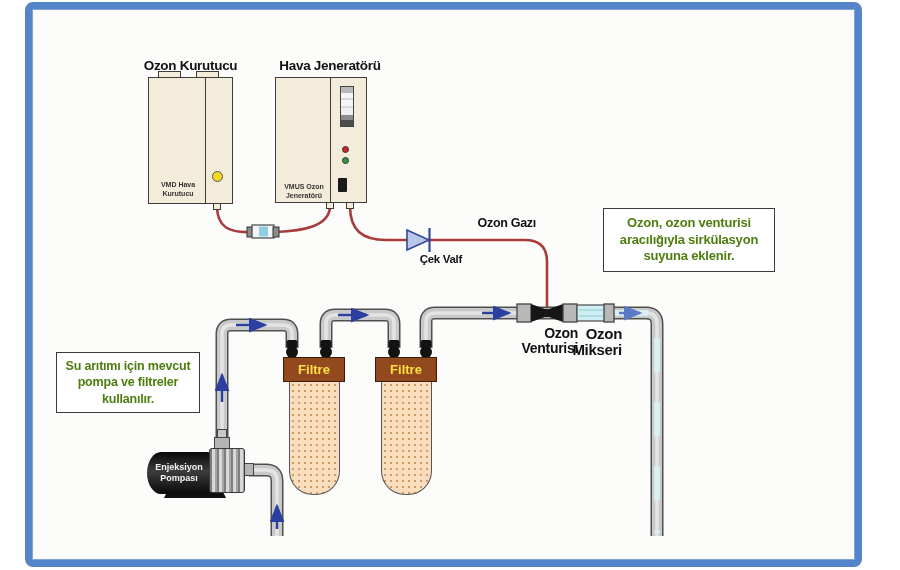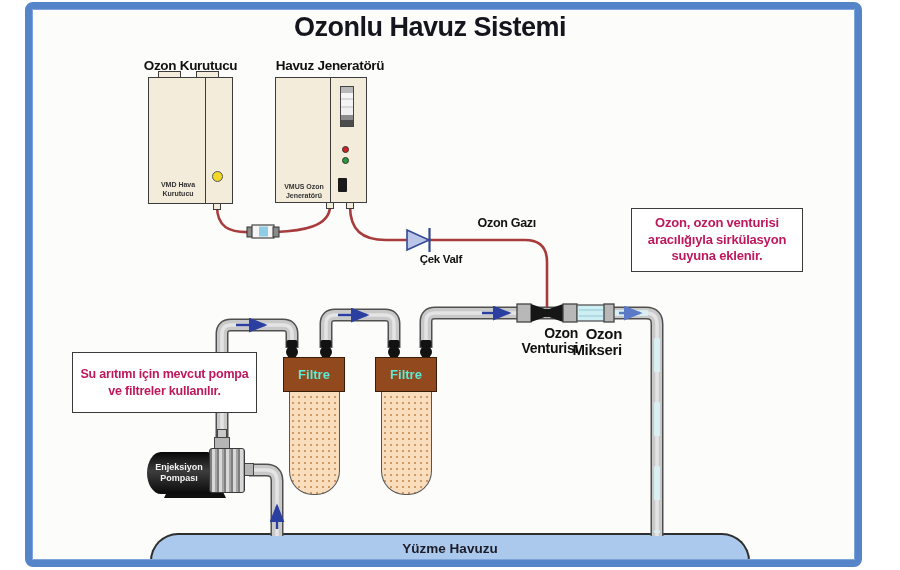--- a/index.html
+++ b/index.html
@@ -25,32 +25,32 @@
       background:#f0d825;border:1.4px solid #555;box-sizing:border-box;z-index:5;}
   #flow-meter{left:340px;top:86px;width:14px;height:41px;border:1.3px solid #444;box-sizing:border-box;z-index:5;
       background:linear-gradient(180deg,#b9b9b9 0 15%,#f5f5f5 15% 29%,#d9d9d9 29% 34%,#f5f5f5 34% 49%,#d9d9d9 49% 53%,#efefef 53% 72%,#8b8b8b 72% 84%,#4c4c4c 84% 100%);}
   .led{width:7px;height:7px;border-radius:50%;border:1px solid #333;box-sizing:border-box;z-index:5;}
   #led-red{left:342px;top:146px;background:#cc2525;}
   #led-green{left:342px;top:157px;background:#2a9a3d;}
   #gen-port{left:338px;top:178px;width:9px;height:14px;background:#1a1a1a;border-radius:1px;z-index:5;}
   
   .note{background:#ffffff;border:1.6px solid #3a3a3a;box-sizing:border-box;z-index:4;
         display:flex;align-items:center;justify-content:flex-start;text-align:center;
-        font-weight:600;color:#be185d;line-height:1.3;letter-spacing:-0.2px;margin-left:28px;}
+        font-weight:600;color:#4d7c0f;line-height:1.3;letter-spacing:-0.2px;}
   #note-right{left:603px;top:208px;width:172px;height:64px;font-size:13px;padding:2px 6px;}
-  #note-left{left:44px;top:352px;width:185px;height:61px;font-size:12.5px;padding:2px 6px;}
+  #note-left{left:56px;top:352px;width:144px;height:61px;font-size:12.5px;padding:2px 6px;}
   
   .sm-label{font-size:11.5px;font-weight:bold;color:#111;text-align:right;line-height:1.05;z-index:5;letter-spacing:-0.3px;}
   #lbl-ozongazi{left:444px;top:217px;width:92px;font-size:12.5px;}
   #lbl-cekvalf{left:378px;top:253px;width:84px;}
   #lbl-venturi{left:516px;top:326px;width:62px;font-size:14px;}
   #lbl-mikseri{left:564px;top:326px;width:58px;font-size:15px;}
   
-  .filter-cap{width:62px;height:35px;background:#92491e;border:1.6px solid #3a1d08;box-sizing:border-box;
-      display:flex;align-items:center;justify-content:center;font-size:13px;font-weight:bold;color:#5eead4;z-index:3;}
+  .filter-cap{width:62px;height:25px;background:#92491e;border:1.6px solid #3a1d08;box-sizing:border-box;
+      display:flex;align-items:center;justify-content:center;font-size:13px;font-weight:bold;color:#fde047;z-index:3;}
   .filter-body{width:51px;height:113px;background-color:#f9ddbd;border:1.6px solid #555;border-top:none;
       box-sizing:border-box;border-radius:0 0 24px 24px;z-index:2;
       background-image:radial-gradient(circle,#cf9a66 0.8px,transparent 1.1px);background-size:6px 6px;}
   
   #pump-body{left:147px;top:452px;width:64px;height:42px;z-index:3;
       background:linear-gradient(180deg,#070707,#3d3d3d 45%,#0a0a0a);
       border-radius:14px 4px 4px 14px / 50% 10% 10% 50%;
       display:flex;align-items:center;justify-content:center;text-align:center;
       color:#f4f4f4;font-size:9px;font-weight:bold;line-height:1.2;}
   #pump-base{left:164px;top:489px;width:62px;height:9px;background:#101010;z-index:2;
@@ -67,23 +67,20 @@
       font-size:13.5px;font-weight:bold;color:#1c1c28;}
   #diagram-svg{left:0;top:0;z-index:1;}
 </style>
 </head>
 <body>
 
 <div id="stage">
 
   <div class="abs" id="paper"></div>
 
-  <div class="abs" id="pool">
-    <span>Yüzme Havuzu</span>
-  </div>
 
   <svg class="abs" id="diagram-svg" width="900" height="570" viewBox="0 0 900 570">
     <defs>
       <marker id="arr" markerWidth="9" markerHeight="8" refX="6.5" refY="3" orient="auto">
         <path d="M0,0 L7.5,3 L0,6 z" fill="#2b3fa0"></path>
       </marker>
       <marker id="arr2" markerWidth="9" markerHeight="8" refX="6.5" refY="3" orient="auto">
         <path d="M0,0 L7.5,3 L0,6 z" fill="#5a7ac8"></path>
       </marker>
     </defs>
@@ -178,21 +175,21 @@
 
   <div class="abs dev-label" style="left:128px;top:58px;width:125px;">Ozon Kurutucu</div>
   <div class="abs tab" style="left:158px;top:71px;width:23px;height:8px;"></div>
   <div class="abs tab" style="left:196px;top:71px;width:23px;height:8px;"></div>
   <div class="abs device" style="left:148px;top:77px;width:85px;height:127px;"></div>
   <div class="abs divider" style="left:205px;top:78px;height:125px;"></div>
   <div class="abs" id="dryer-indicator"></div>
   <div class="abs model" style="left:152px;top:181px;width:52px;">VMD Hava Kurutucu</div>
   <div class="abs port" style="left:213px;top:203px;width:8px;height:7px;"></div>
 
-  <div class="abs dev-label" style="left:270px;top:58px;width:120px;">Havuz Jeneratörü</div>
+  <div class="abs dev-label" style="left:270px;top:58px;width:120px;">Hava Jeneratörü</div>
   <div class="abs device" style="left:275px;top:77px;width:92px;height:126px;"></div>
   <div class="abs divider" style="left:330px;top:78px;height:124px;"></div>
   <div class="abs" id="flow-meter"></div>
   <div class="abs led" id="led-red"></div>
   <div class="abs led" id="led-green"></div>
   <div class="abs" id="gen-port"></div>
   <div class="abs model" style="left:280px;top:183px;width:48px;">VMUS Ozon Jeneratörü</div>
   <div class="abs port" style="left:326px;top:202px;width:8px;height:7px;"></div>
   <div class="abs port" style="left:346px;top:202px;width:8px;height:7px;"></div>
 
@@ -219,16 +216,15 @@
 
   <div class="abs" id="pump-top-fitting2"></div>
   <div class="abs" id="pump-top-fitting"></div>
   <div class="abs" id="pump-base"></div>
   <div class="abs" id="pump-outlet"></div>
   <div class="abs" id="pump-head"></div>
   <div class="abs" id="pump-body">
     <span>Enjeksiyon Pompası</span>
   </div>
 
-  <div class="abs" id="title">Ozonlu Havuz Sistemi</div>
 
   <div class="abs" id="frame"></div>
 </div>
 
 </body></html>

